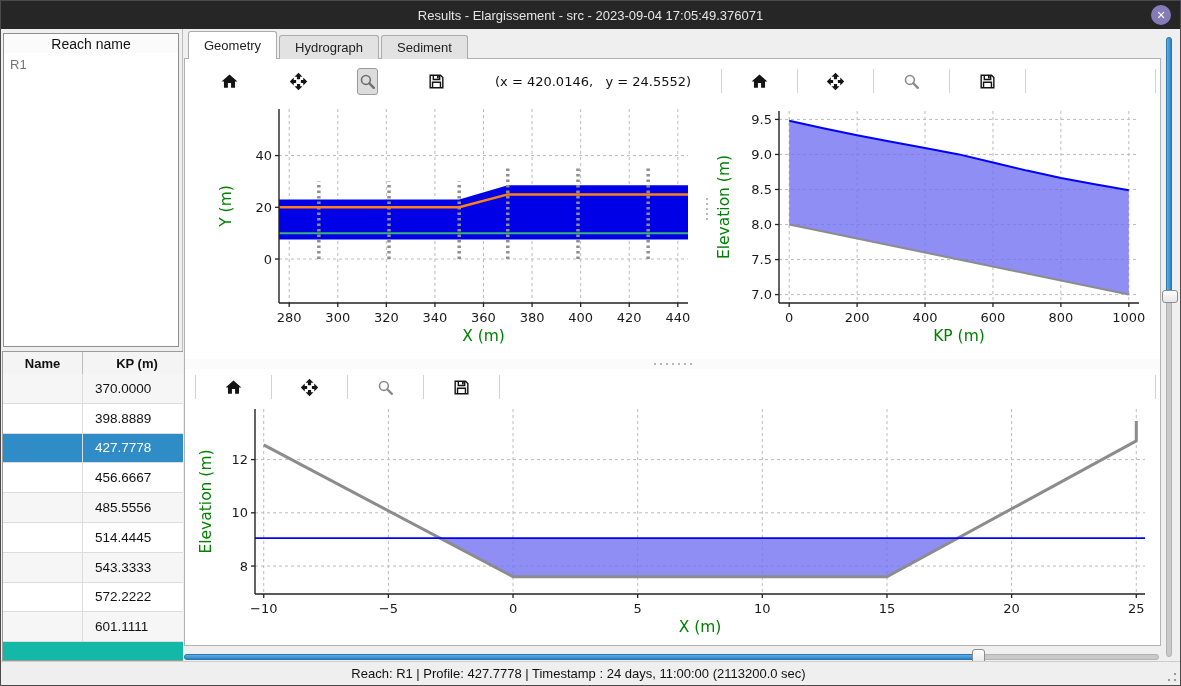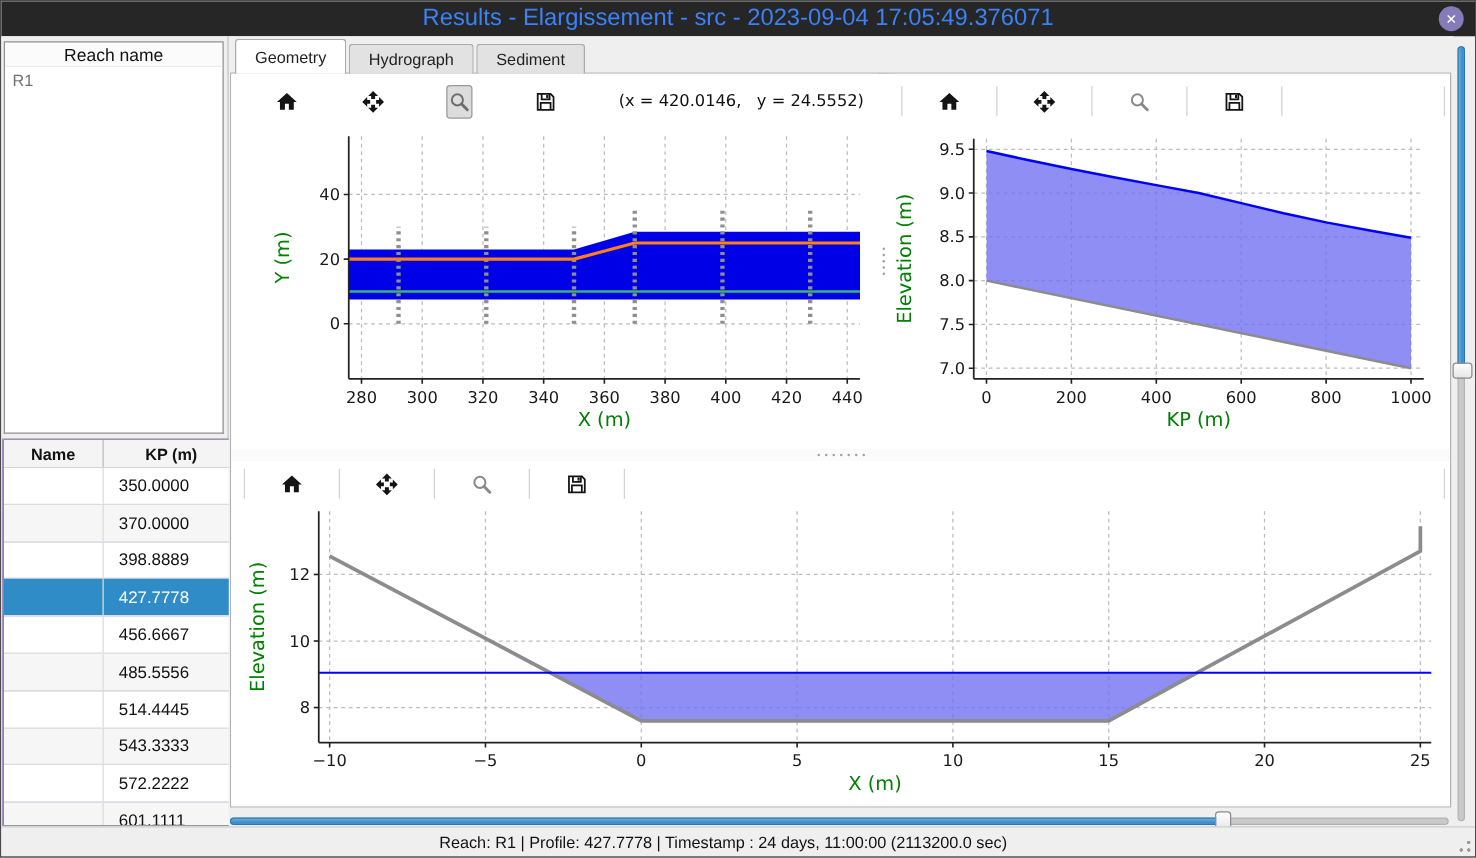--- a/index.html
+++ b/index.html
@@ -1,30 +1,30 @@
 <!DOCTYPE html>
 <html><head>
 <meta charset="utf-8">
 <style>
   html,body{margin:0;padding:0;background:#3a3a3a;}
   .window{position:relative;width:1181px;height:686px;background:#efefef;border:1px solid #4a4a4a;
     box-sizing:border-box;font-family:"Liberation Sans",sans-serif;overflow:hidden;}
   
   .titlebar{position:absolute;top:0;left:0;right:0;height:28px;background:#262626;
     display:flex;align-items:center;justify-content:center;}
-  .title{color:#3b82f6;font-size:19px;}
+  .title{color:#e5e5e5;font-size:13px;}
   .close-btn{position:absolute;right:9px;top:4px;width:20px;height:20px;border-radius:50%;
     background:#857bb9;color:#fff;font-size:11px;display:flex;align-items:center;justify-content:center;cursor:pointer;}
   
   .left-panel{position:absolute;top:28px;left:0;width:182px;bottom:24px;background:#efefef;border-right:1px solid #bdbdbd;box-sizing:border-box;}
   .reach-header{position:absolute;top:4px;left:2px;width:176px;height:21px;background:#fbfbfb;border:1px solid #8f8f8f;
     box-sizing:border-box;display:flex;align-items:center;justify-content:center;font-size:14px;color:#111;}
   .reach-list{position:absolute;top:24px;left:2px;width:176px;height:294px;background:#fff;border:1px solid #8f8f8f;border-top:none;box-sizing:border-box;overflow:hidden;}
   .reach-item{padding:4px 6px;font-size:13px;color:#737373;}
-  .kp-table{position:absolute;top:322px;left:1px;width:206px;bottom:0;background:#6d28d9;border:1px solid #9a9a9a;box-sizing:border-box;overflow:hidden;}
+  .kp-table{position:absolute;top:322px;left:1px;width:206px;bottom:0;background:#14b8a6;border:1px solid #9a9a9a;box-sizing:border-box;overflow:hidden;}
   .thead{display:flex;height:22px;background:#f4f4f4;border-bottom:1px solid #9a9a9a;font-weight:bold;font-size:13px;color:#111;}
   .th{display:flex;align-items:center;justify-content:center;box-sizing:border-box;}
   .th.name{width:80px;border-right:1px solid #bcbcbc;}
   .th.kp{flex:1;margin-right:16px;}
   .tbody{position:absolute;top:22px;left:0;right:16px;bottom:0;overflow:hidden;}
   .trow{display:flex;height:29.8px;border-bottom:1px solid #dcdcdc;font-size:13.5px;color:#111;box-sizing:border-box;background:#fff;}
   .trow.alt{background:#f6f6f6;}
   .trow.sel{background:#308cc6;color:#fff;text-align:right;}
   .tc{display:flex;align-items:center;box-sizing:border-box;}
   .tc.name{width:80px;border-right:1px solid #dcdcdc;}
@@ -92,24 +92,20 @@
     <div class="reach-header">Reach name</div>
     <div class="reach-list">
         <div class="reach-item">R1</div>
       </div>
     <div class="kp-table">
       <div class="thead">
         <div class="th name">Name</div>
         <div class="th kp">KP (m)</div>
       </div>
       <div class="tbody">
-          <div class="trow">
-            <div class="tc name"></div>
-            <div class="tc kp">350.0000</div>
-          </div>
           <div class="trow alt">
             <div class="tc name"></div>
             <div class="tc kp">370.0000</div>
           </div>
           <div class="trow">
             <div class="tc name"></div>
             <div class="tc kp">398.8889</div>
           </div>
           <div class="trow alt sel">
             <div class="tc name"></div>

